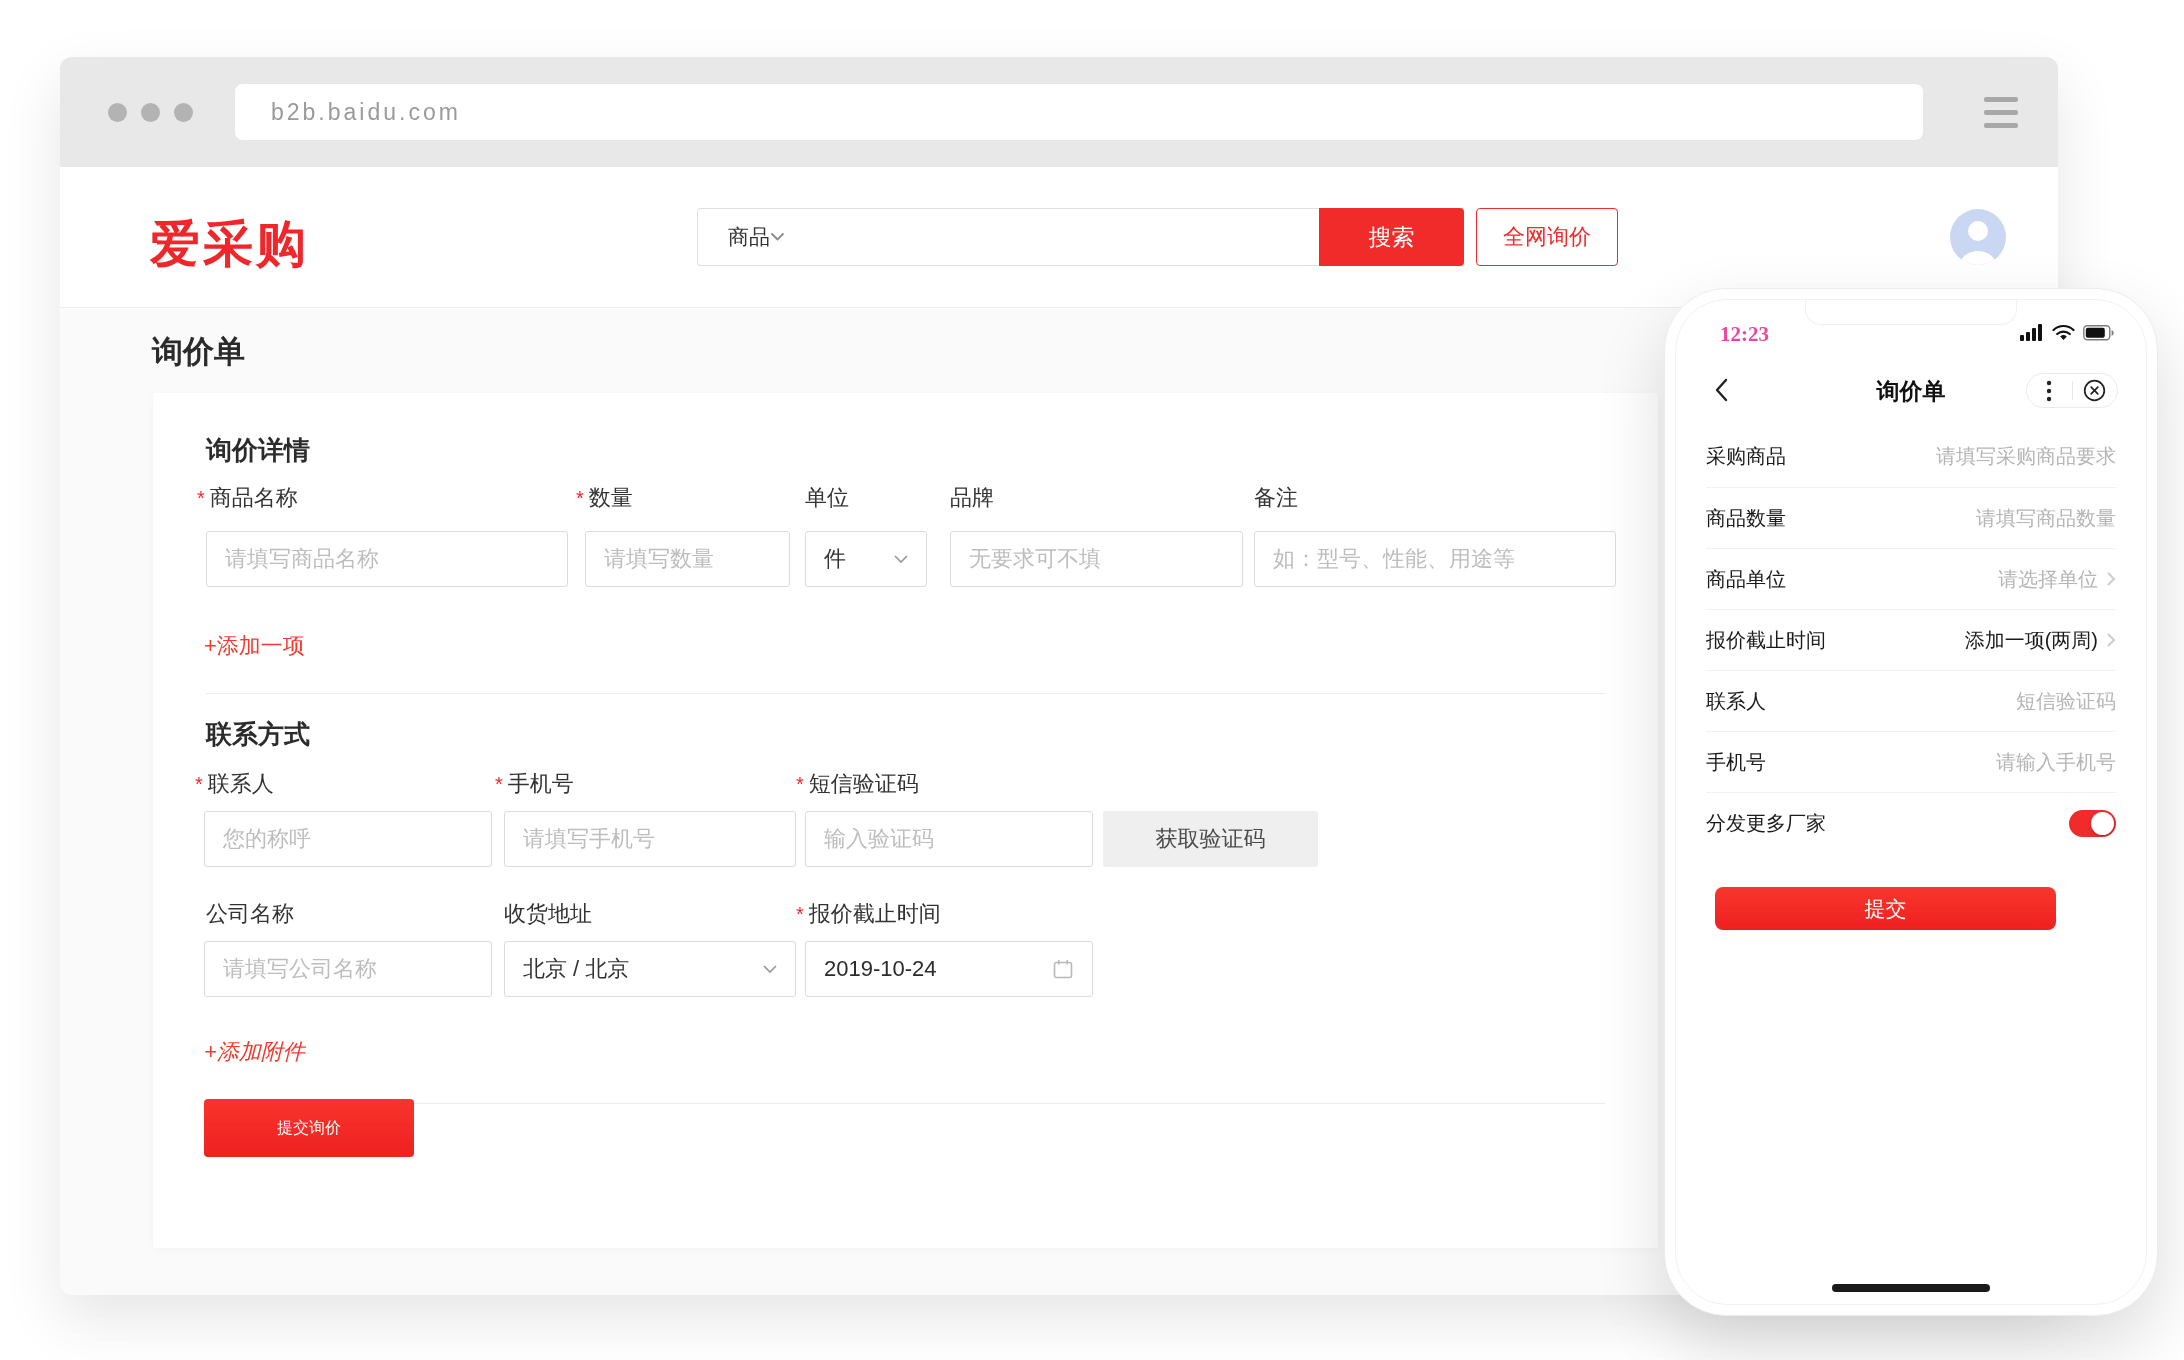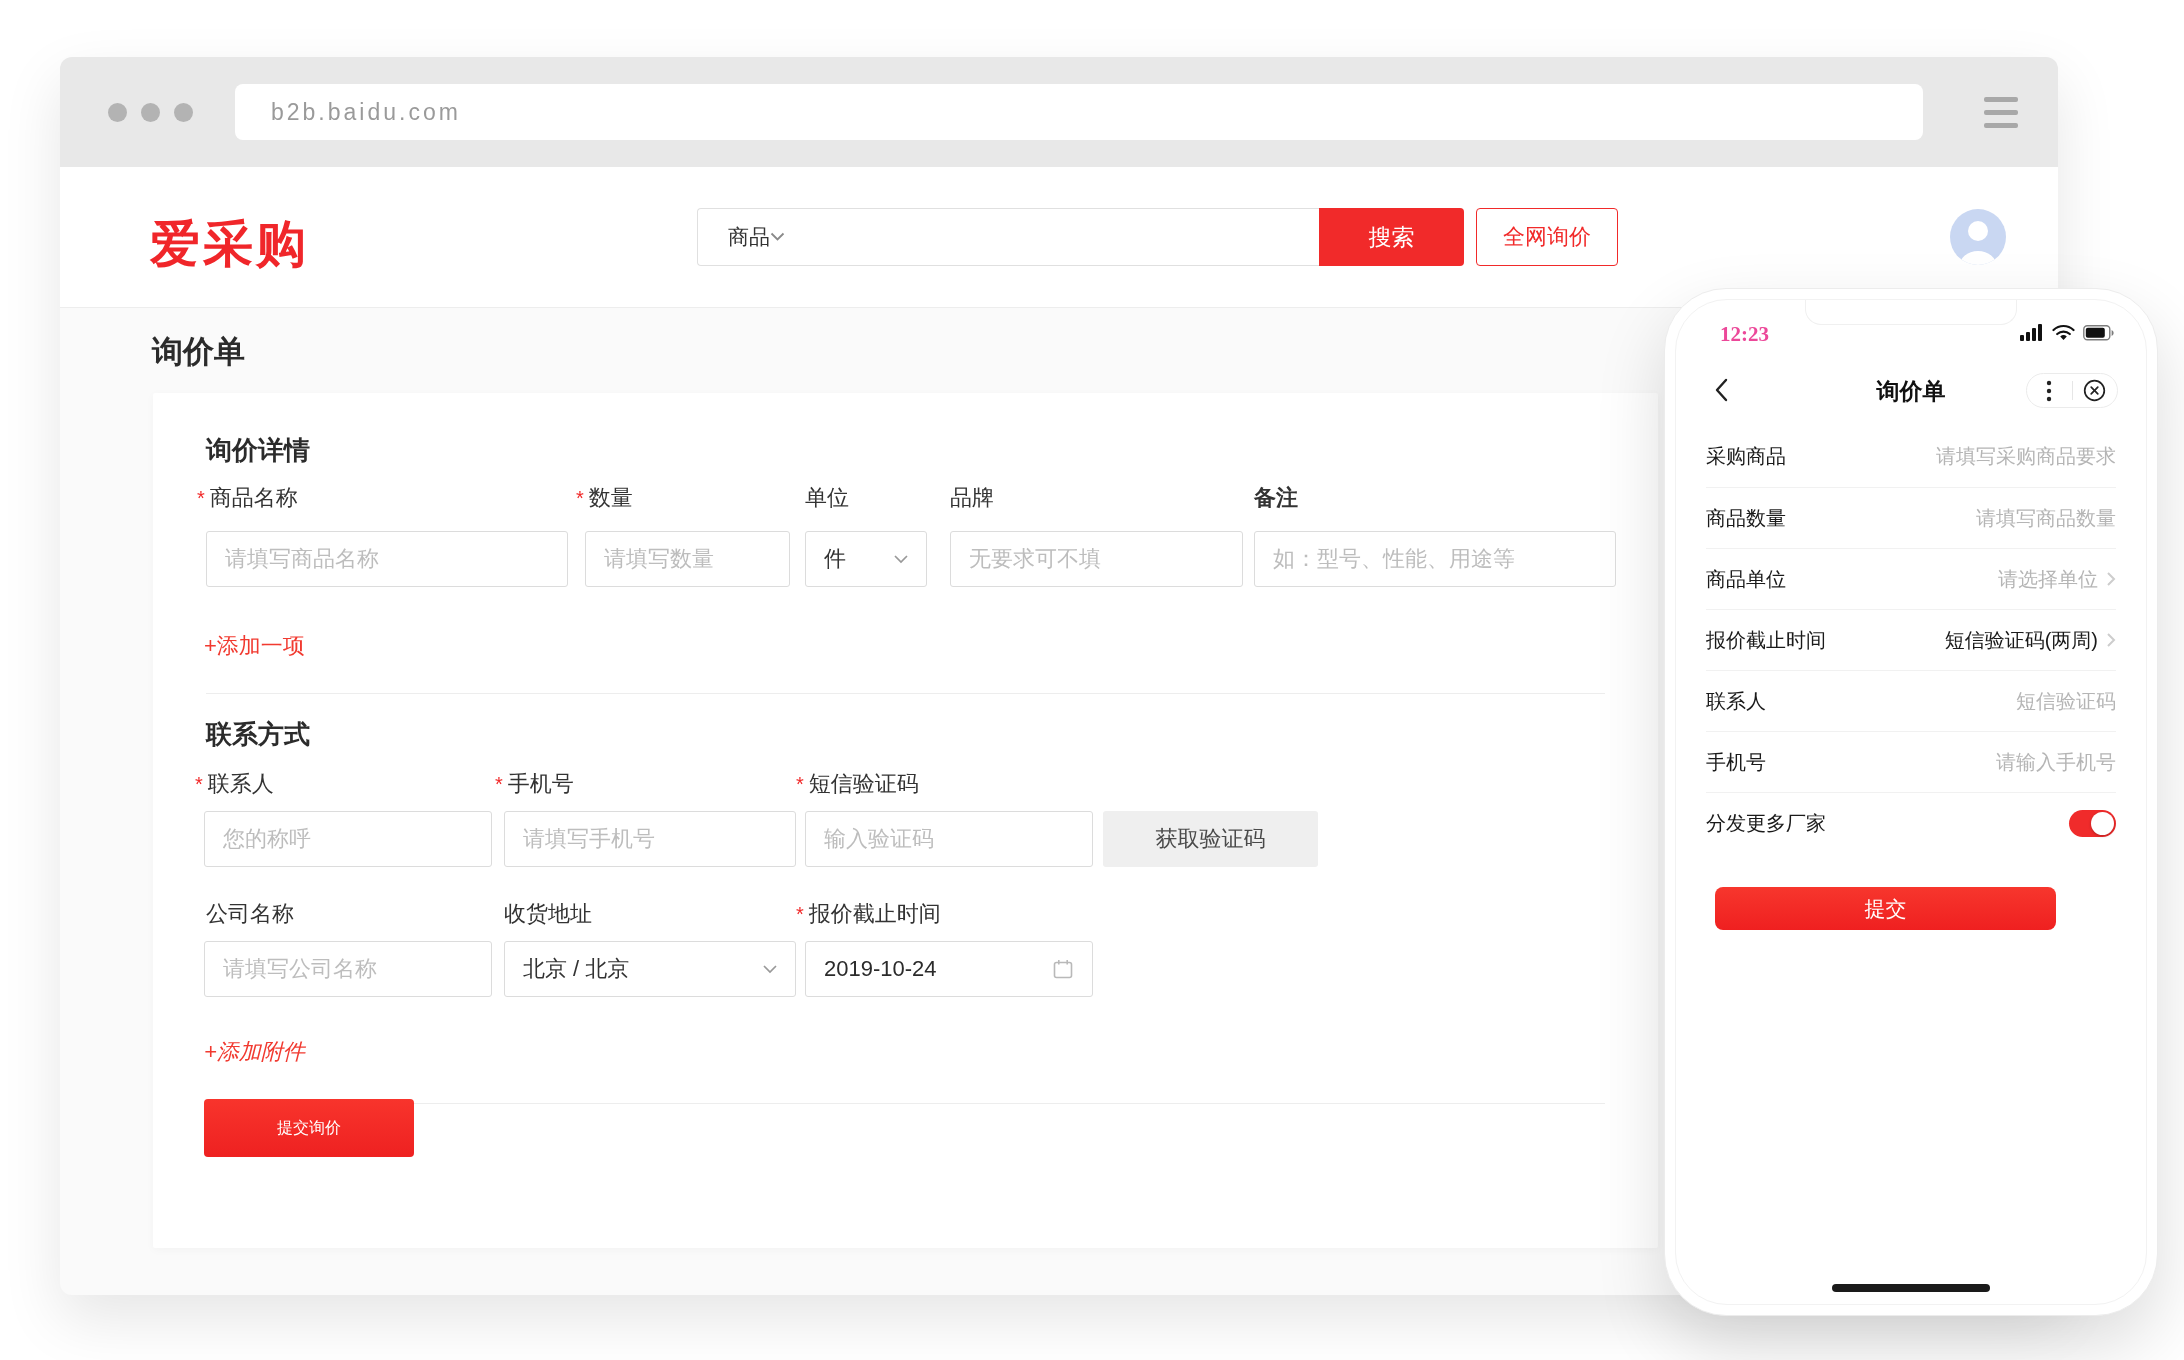--- a/index.html
+++ b/index.html
@@ -128,21 +128,21 @@
   <div class="page-title">询价单</div>
 
   <div class="card">
 
     <div class="sec-title" style="left:53px; top:40px;">询价详情</div>
 
     <div class="f-label" style="left:44px; top:90px;"><span class="star">*</span><span>商品名称</span></div>
     <div class="f-label" style="left:423px; top:90px;"><span class="star">*</span><span>数量</span></div>
     <div class="f-label" style="left:652px; top:90px;"><span>单位</span></div>
     <div class="f-label" style="left:797px; top:90px;"><span>品牌</span></div>
-    <div class="f-label" style="left:1101px; top:90px;font-weight:bold;"><span>备注</span></div>
+    <div class="f-label" style="left:1101px; top:90px;"><span>备注</span></div>
 
     <div class="f-wrap" style="left:53px; top:138px; width:362px;">
         <input class="f-input" placeholder="请填写商品名称" style="">
       </div>
     <div class="f-wrap" style="left:432px; top:138px; width:205px;">
         <input class="f-input" placeholder="请填写数量" style="">
       </div>
     <div class="f-select" style="left:652px; top:138px; width:122px;">
       <span class="val">件</span>
       <svg width="14" height="9" viewBox="0 0 14 9">
@@ -271,21 +271,21 @@
         <span class="p-value">
           <span>请选择单位</span>
           <svg width="10" height="16" viewBox="0 0 10 16">
               <polyline points="2,2 8,8 2,14" fill="none" stroke="#cdcdcd" stroke-width="2"></polyline>
             </svg>
         </span>
       </div>
       <div class="p-row">
         <span class="p-label">报价截止时间</span>
         <span class="p-value filled">
-          <span>短信验证码(两周)</span>
+          <span>添加一项(两周)</span>
           <svg width="10" height="16" viewBox="0 0 10 16">
               <polyline points="2,2 8,8 2,14" fill="none" stroke="#cdcdcd" stroke-width="2"></polyline>
             </svg>
         </span>
       </div>
       <div class="p-row">
         <span class="p-label">联系人</span>
         <span class="p-value">短信验证码</span>
       </div>
       <div class="p-row">

